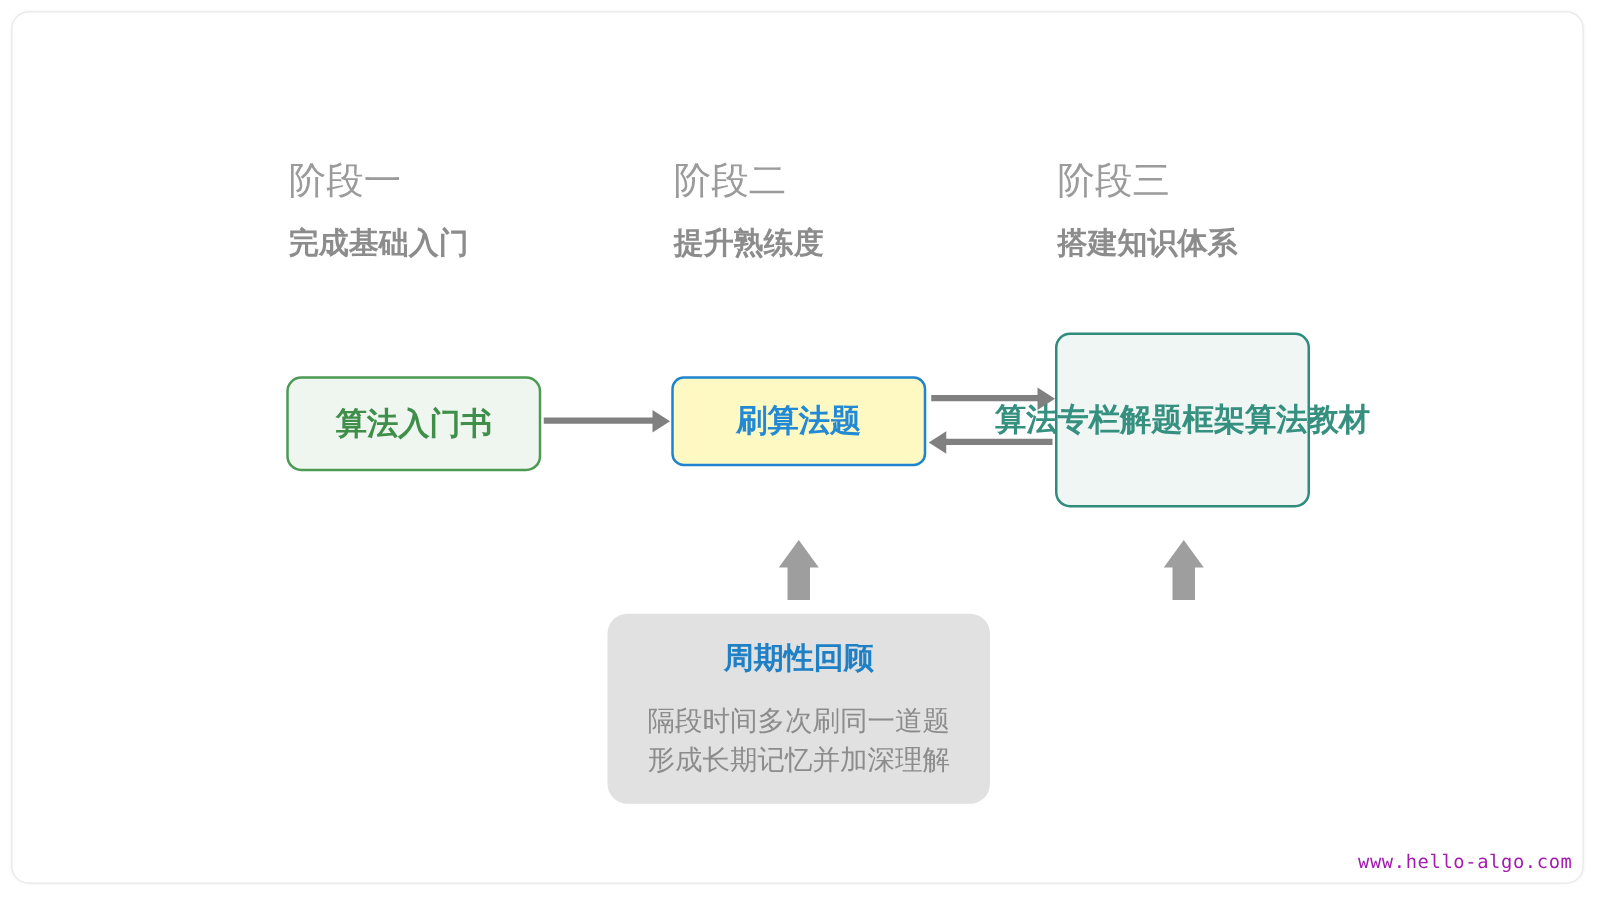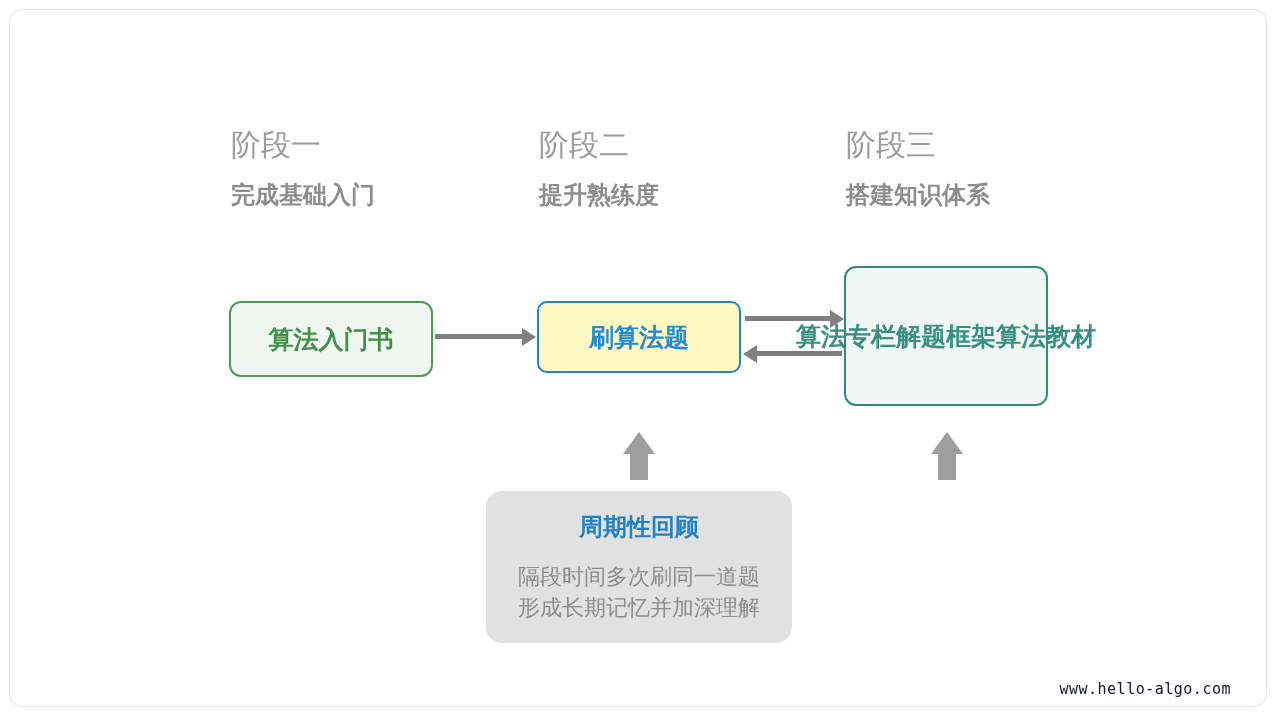--- a/index.html
+++ b/index.html
@@ -170,25 +170,25 @@
     left: 0; top: 0;
     width: 0; height: 0;
     border-left: 16px solid transparent;
     border-right: 16px solid transparent;
     border-bottom: 22px solid #9e9e9e;
   }
 
   
   #watermark {
     position: absolute;
-    right: 49px;
+    right: 22px;
     bottom: 22px;
     font-family: "DejaVu Sans Mono", "Liberation Mono", monospace;
     font-size: 15px;
-    color: #0f172a;
+    color: #a21caf;
     letter-spacing: 0.5px;
     white-space: nowrap;
   }
 </style>
 </head>
 <body>
 
 <div id="canvas">
 
   <div class="card-frame"></div>

